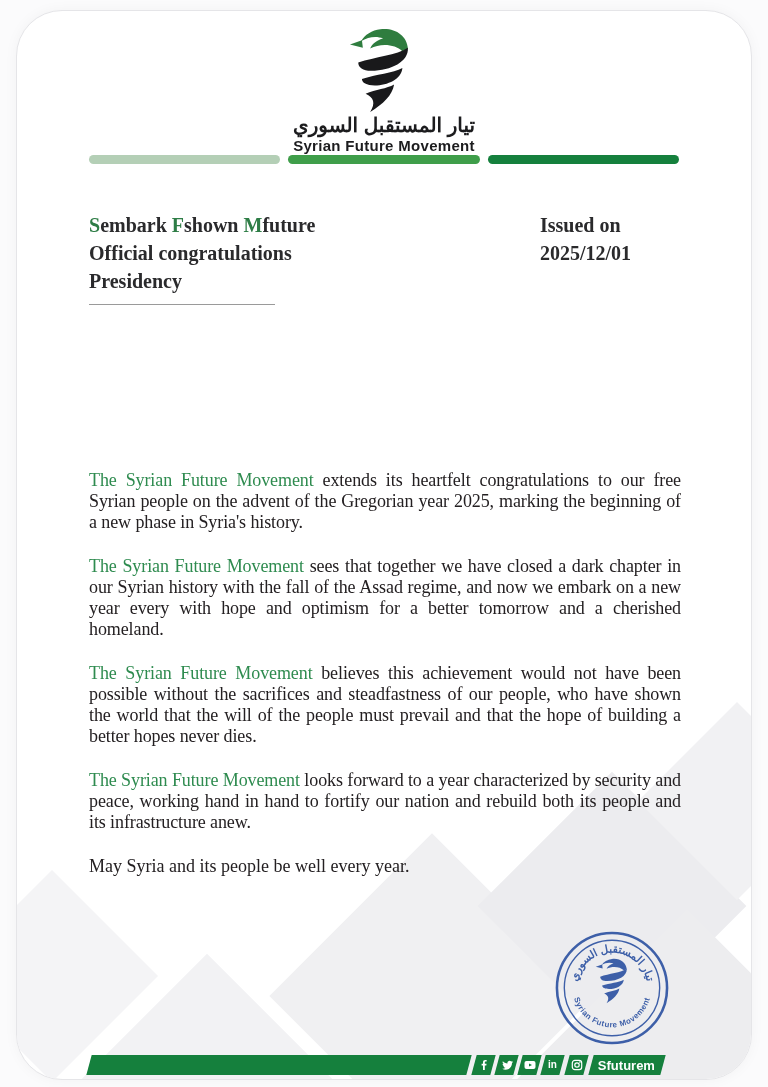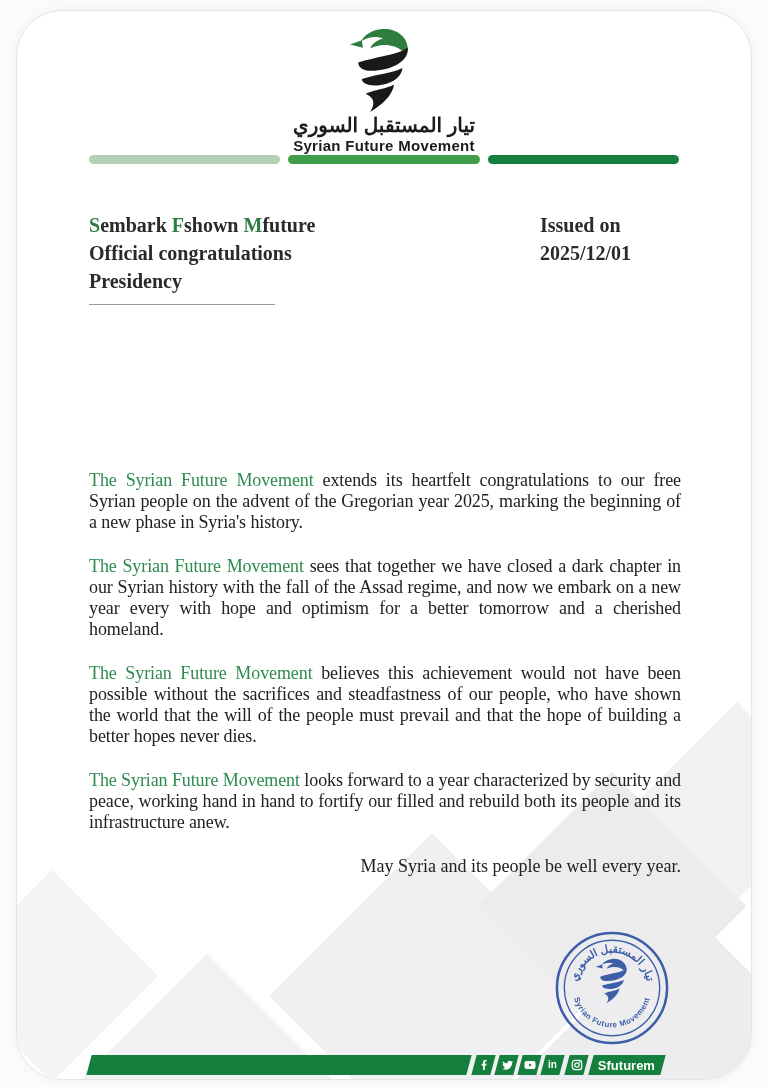--- a/index.html
+++ b/index.html
@@ -36,21 +36,21 @@
   .meta-right{position:absolute;left:523px;top:200px;font-size:20px;line-height:28px;color:#2a2a2c;font-weight:bold;}
 
   
   .title{position:absolute;left:67px;top:324px;width:600px;text-align:center;
     color:#17793c;font-weight:bold;font-size:27px;line-height:33px;}
 
   
   .body-text{position:absolute;left:72px;top:430px;width:592px;margin-top:29px;}
   .para{margin:0 0 23px;text-align:justify;font-size:18px;line-height:21px;color:#242022;letter-spacing:-0.1px;}
   .para .lead{color:#2e8b4f;}
-  .closing{margin:0;font-size:18px;line-height:21px;color:#242022;text-align:right;}
+  .closing{margin:0;font-size:18px;line-height:21px;color:#242022;}
 
   
   .stamp{position:absolute;left:536px;top:918px;width:118px;height:118px;}
 
   
   .footer{position:absolute;left:0;top:1044px;width:734px;height:20px;}
   .f-bar{position:absolute;left:72px;top:0;width:380px;height:20px;background:#15803d;transform:skewX(-15deg);}
   .tile{position:absolute;top:0;height:20px;background:#15803d;transform:skewX(-15deg);
     display:flex;align-items:center;justify-content:center;}
   .tile .inner{transform:skewX(15deg);display:flex;align-items:center;justify-content:center;
@@ -104,21 +104,21 @@
       <div>2025/12/01</div>
     </div>
 
     <div class="title">
     </div>
 
     <div class="body-text">
       <p class="para"><span class="lead">The Syrian Future Movement</span><span> extends its heartfelt congratulations to our free Syrian people on the advent of the Gregorian year 2025, marking the beginning of a new phase in Syria's history.</span></p>
       <p class="para"><span class="lead">The Syrian Future Movement</span><span> sees that together we have closed a dark chapter in our Syrian history with the fall of the Assad regime, and now we embark on a new year every with hope and optimism for a better tomorrow and a cherished homeland.</span></p>
       <p class="para"><span class="lead">The Syrian Future Movement</span><span> believes this achievement would not have been possible without the sacrifices and steadfastness of our people, who have shown the world that the will of the people must prevail and that the hope of building a better hopes never dies.</span></p>
-      <p class="para"><span class="lead">The Syrian Future Movement</span><span> looks forward to a year characterized by security and peace, working hand in hand to fortify our filled and rebuild both its people and its infrastructure anew.</span></p>
+      <p class="para"><span class="lead">The Syrian Future Movement</span><span> looks forward to a year characterized by security and peace, working hand in hand to fortify our nation and rebuild both its people and its infrastructure anew.</span></p>
       <p class="closing">May Syria and its people be well every year.</p>
     </div>
 
     <svg class="stamp" viewBox="0 0 120 120">
       <circle cx="60" cy="60" r="56" fill="none" stroke="#3d5fa8" stroke-width="2.6"></circle>
       <circle cx="60" cy="60" r="48.5" fill="none" stroke="#3d5fa8" stroke-width="1.4"></circle>
       <defs>
         <path id="arcTop" d="M24,60 A36,36 0 1 1 96,60"></path>
         <path id="arcBot" d="M20,60 A40,40 0 1 0 100,60"></path>
       </defs>

